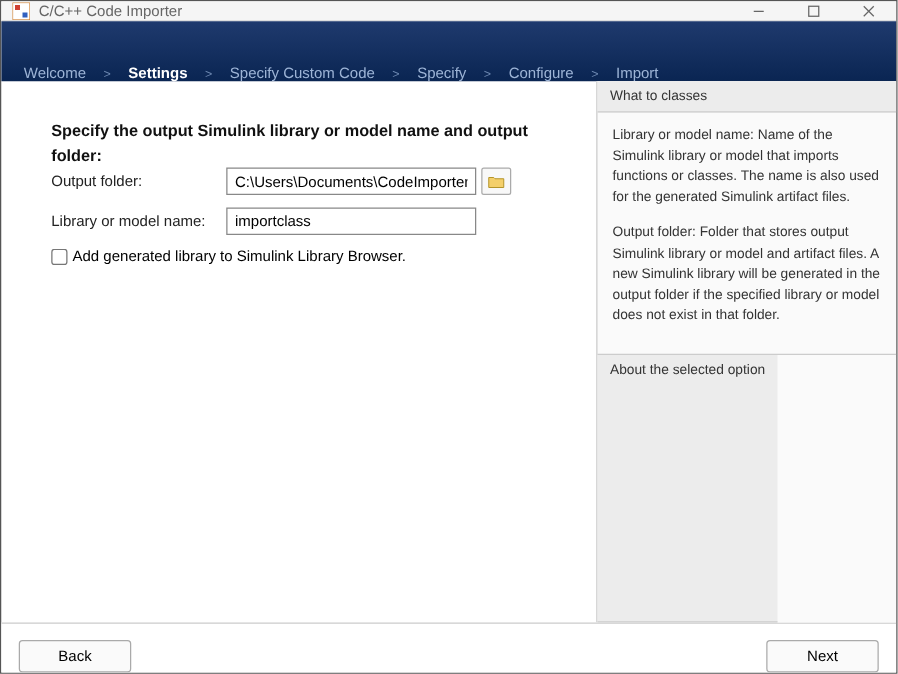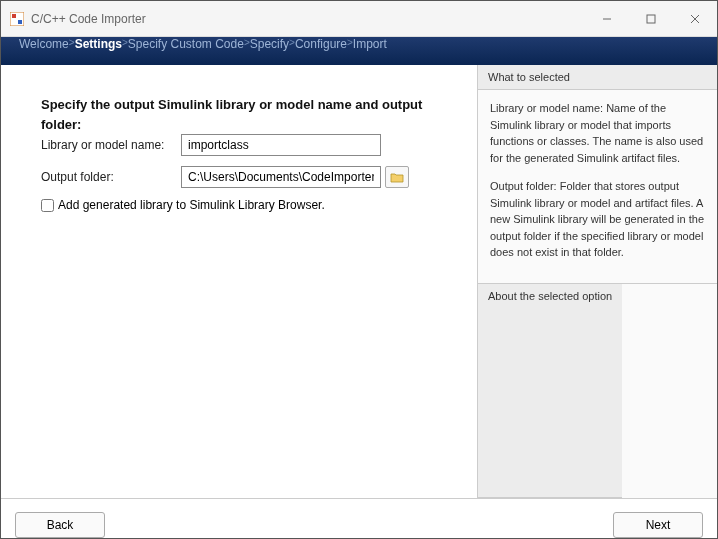--- a/index.html
+++ b/index.html
@@ -1,22 +1,22 @@
 <!DOCTYPE html>
 <html><head>
 <meta charset="utf-8">
 <style>
 * { box-sizing: border-box; margin: 0; padding: 0; }
 body { font-family: "Segoe UI", Tahoma, sans-serif; font-size: 12px; background: #fff; width: 718px; height: 539px; overflow: hidden; border: 1px solid #555; }
-.titlebar { height: 36px; display: flex; align-items: center; padding: 0 8px; background: #f5f5f5; border-bottom: 1px solid #ddd; }
+.titlebar { height: 16px; display: flex; align-items: center; padding: 0 8px; background: #f5f5f5; border-bottom: 1px solid #ddd; }
 .titlebar .app-icon { width: 16px; height: 16px; margin-right: 6px; display: inline-flex; align-items: center; justify-content: center; }
 .titlebar .title { color: #666; font-size: 12px; flex: 1; }
 .win-controls { display: flex; gap: 0; margin-left: auto; margin-right: -8px; }
 .win-btn { width: 44px; height: 30px; display: flex; align-items: center; justify-content: center; color: #666; }
-.breadcrumb { background: linear-gradient(#1f3a6e, #0a2552); height: 28px; display: flex; align-items: flex-start; padding: 0 18px; color: #9db4d6; font-size: 12px; }
+.breadcrumb { background: linear-gradient(#1f3a6e, #0a2552); height: 48px; display: flex; align-items: flex-end; padding: 0 18px; color: #9db4d6; font-size: 12px; gap: 14px; }
 .breadcrumb .step { white-space: nowrap; }
 .breadcrumb .step.active { color: #fff; font-weight: 600; }
 .breadcrumb .sep { color: #6f8ab3; font-size: 10px;}
 .content { display: flex; height: calc(100% - 30px - 32px - 42px); }
 .main { flex: 1; padding: 30px 28px 20px 40px; overflow: auto; }
 .main h3 { font-size: 13px; font-weight: 700; color: #111; line-height: 1.5; }
 .field-row { display: flex; align-items: center; margin-bottom: 10px; }
 .field-row label { width: 140px; color: #222; font-size: 12px; }
 .field-row input[type=text] { width: 200px; height: 22px; border: 1px solid #888; padding: 2px 6px; font-size: 12px; font-family: inherit; }
 .browse-btn { width: 24px; height: 22px; margin-left: 4px; border: 1px solid #aaa; background: #f8f8f8; display: inline-flex; align-items: center; justify-content: center; border-radius: 2px; }
@@ -74,41 +74,41 @@
   <span class="sep">&gt;</span>
   <span class="step">Configure</span>
   <span class="sep">&gt;</span>
   <span class="step">Import</span>
 </div>
 
 <div class="content">
   <div class="main">
     <h3>Specify the output Simulink library or model name and output folder:</h3>
     <div class="field-row">
-      <label>Library or model name:</label>
-      <input type="text" value="importclass" style="">
-    </div>
-    <div class="field-row">
       <label>Output folder:</label>
       <input type="text" value="C:\Users\Documents\CodeImporter" style="">
       <span class="browse-btn">
         <svg width="14" height="11" viewBox="0 0 14 11">
             <path d="M1 2 L5 2 L6 3 L13 3 L13 10 L1 10 Z" fill="#f4cf6a" stroke="#b4942a" stroke-width="0.8"></path>
           </svg>
       </span>
+    </div>
+    <div class="field-row">
+      <label>Library or model name:</label>
+      <input type="text" value="importclass" style="">
     </div>
     <div class="checkbox-row">
       <input type="checkbox" style="">
       <span>Add generated library to Simulink Library Browser.</span>
     </div>
   </div>
 
   <div class="side">
     <div>
-      <div class="side-header">What to selected</div>
+      <div class="side-header">What to classes</div>
       <div class="side-body">
         <p>Library or model name: Name of the Simulink library or model that imports functions or classes. The name is also used for the generated Simulink artifact files.</p>
         <p>Output folder: Folder that stores output Simulink library or model and artifact files. A new Simulink library will be generated in the output folder if the specified library or model does not exist in that folder.</p>
       </div>
     </div>
     <div class="side-section2">
       <div class="side-header">About the selected option</div>
       <div class="side-body"></div>
     </div>
   </div>

